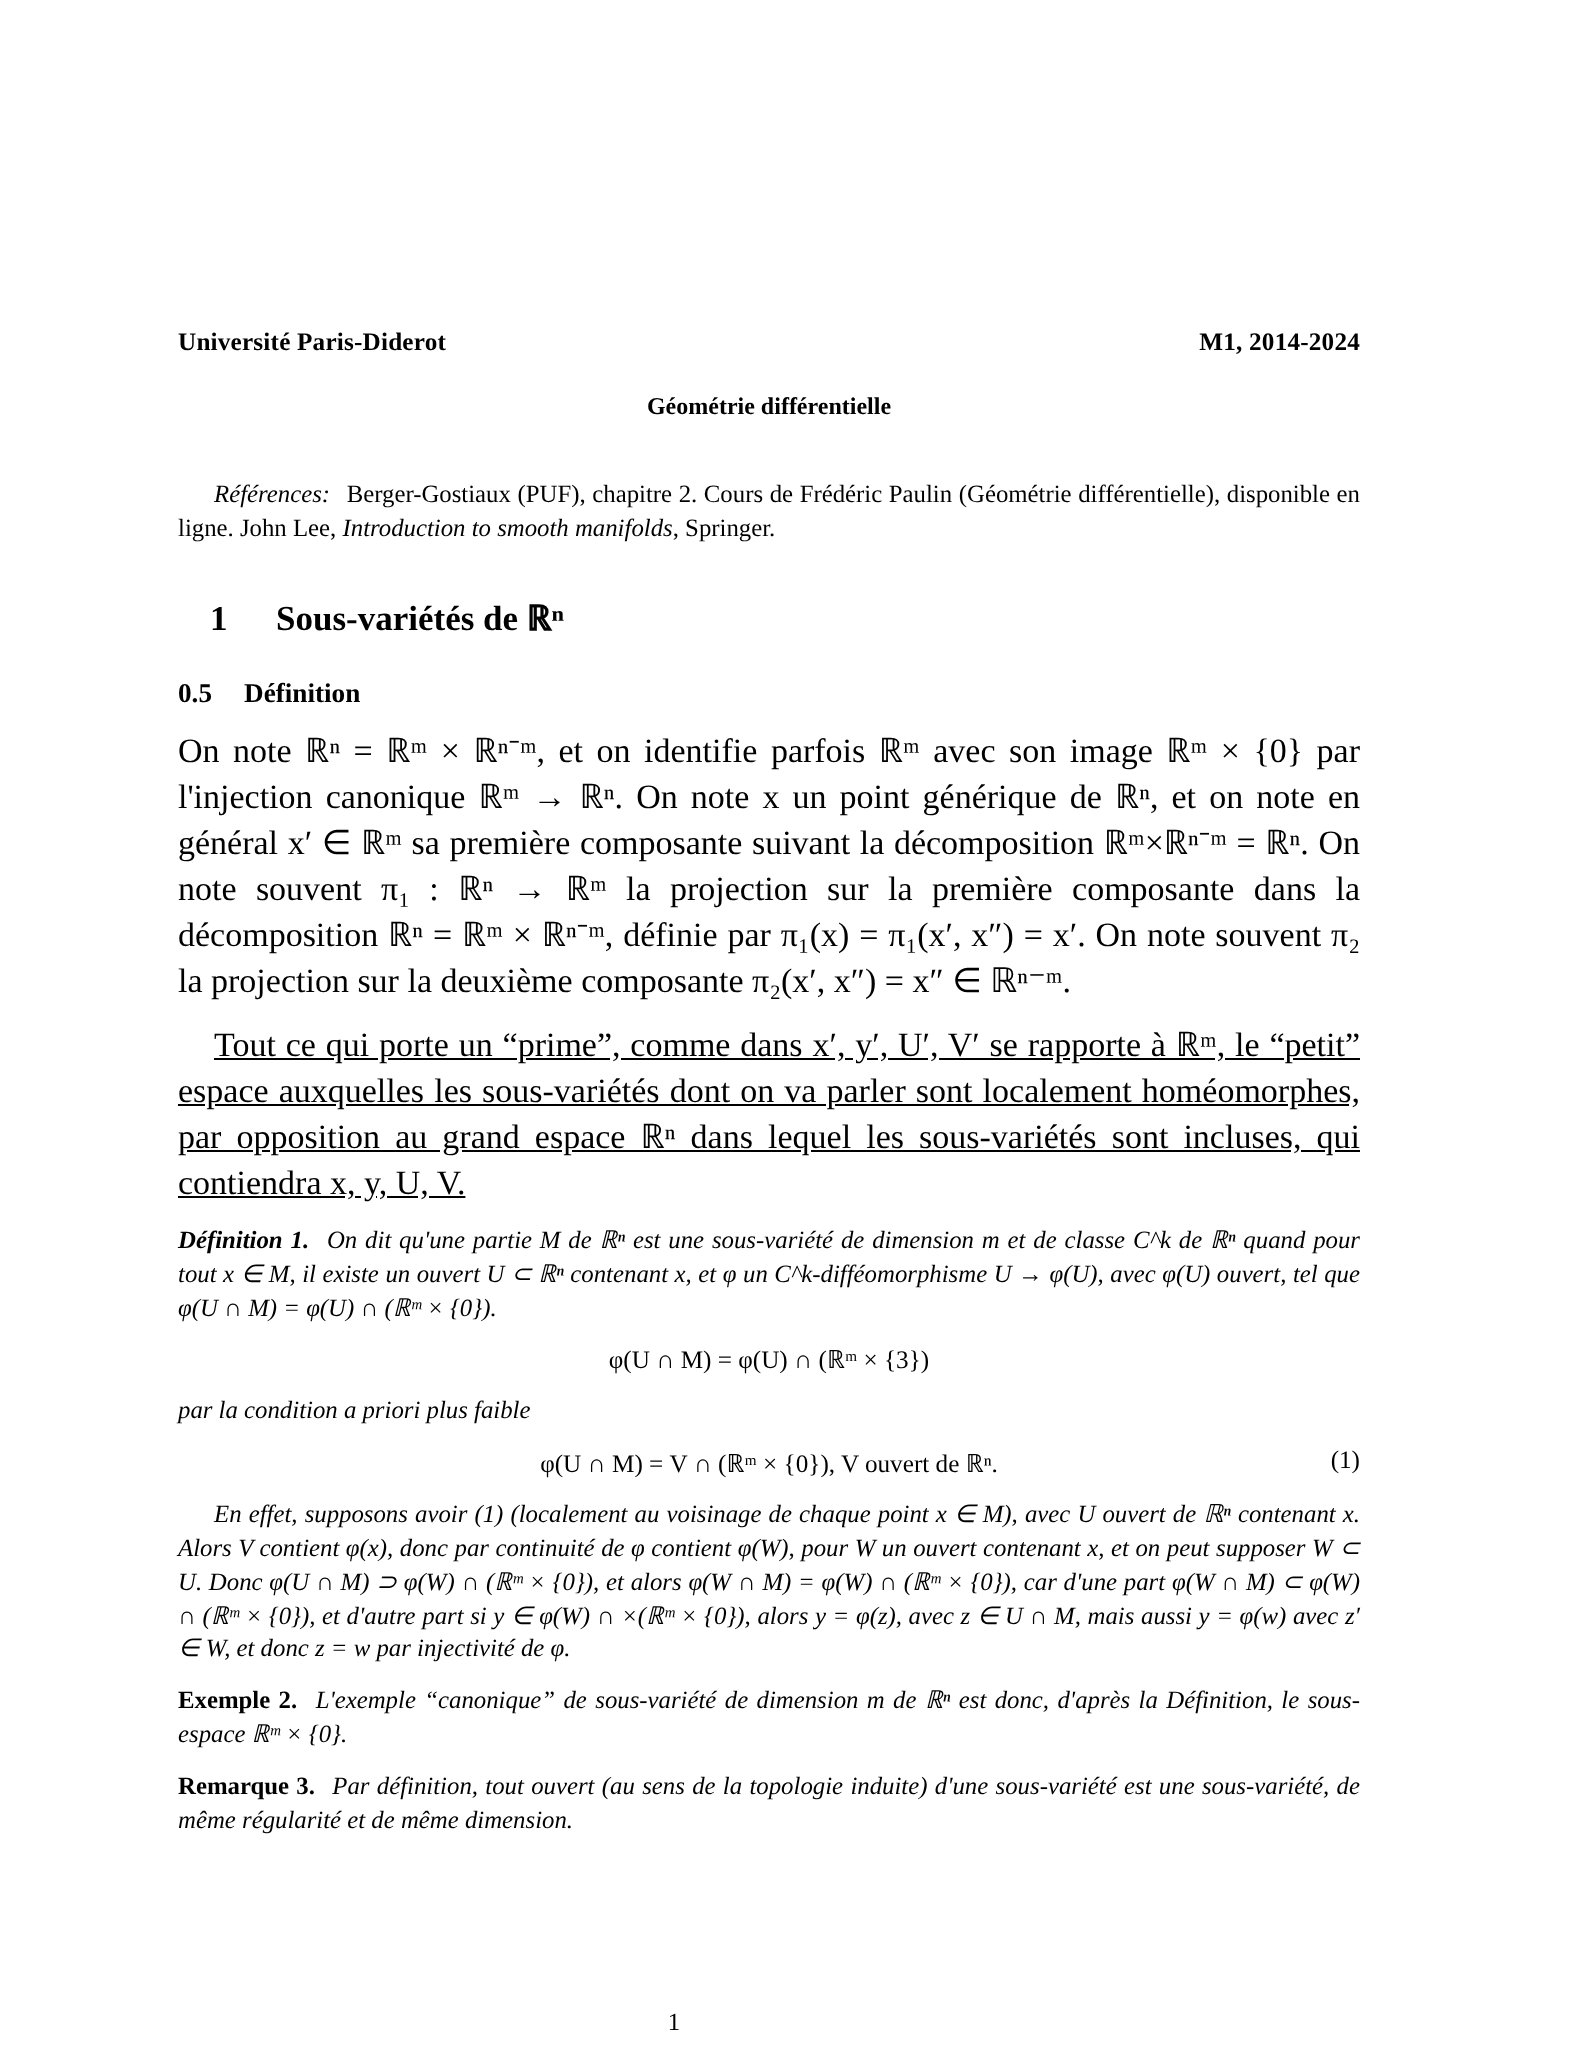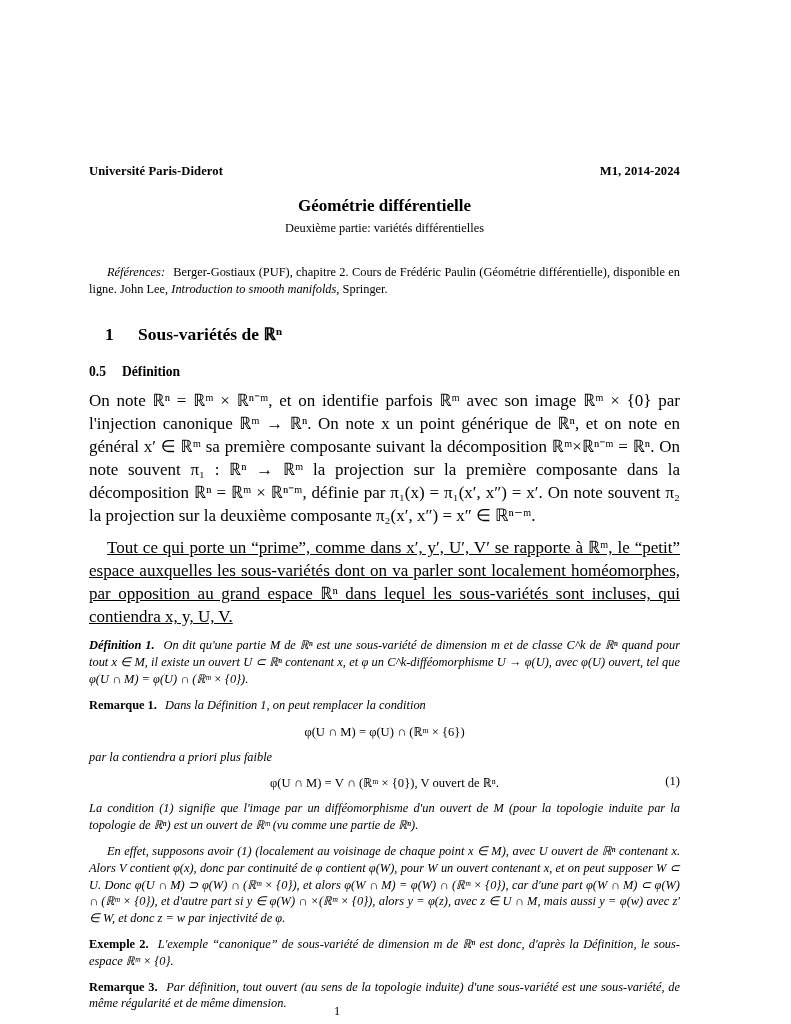--- a/index.html
+++ b/index.html
@@ -35,21 +35,21 @@
     font-weight: bold;
     font-size: 12.6px;
     letter-spacing: 0.1px;
   }
   .title-block {
     text-align: center;
     margin-top: 17px;
   }
   .doc-title {
     font-weight: bold;
-    font-size: 17px;
+    font-size: 12px;
     margin-bottom: 4px;
   }
   .doc-sub {
     font-size: 12.4px;
     line-height: 1.32;
   }
   .refs {
     margin-top: 28px;
     font-size: 12.4px;
     line-height: 1.36;
@@ -115,21 +115,20 @@
 <div class="page">
   <div class="content">
 
     <div class="hdr">
       <span>Université Paris-Diderot</span>
       <span>M1, 2014-2024</span>
     </div>
 
     <div class="title-block">
       <div class="doc-title">Géométrie différentielle</div>
-      <div class="doc-sub">Deuxième partie: variétés différentielles</div>
     </div>
 
     <div class="refs">
       <span class="it">Références:</span>
       <span class="sp"></span><span>Berger-Gostiaux (PUF), chapitre 2. Cours de Frédéric Paulin (Géométrie différentielle), disponible en ligne. John Lee, </span><span class="it">Introduction to smooth manifolds</span><span>, Springer.</span>
     </div>
 
     <h1 class="section">
       <span class="num">1</span><span>Sous-variétés de ℝⁿ</span>
     </h1>
@@ -140,41 +139,34 @@
 
     <p class="body noindent">On note ℝⁿ = ℝᵐ × ℝⁿ⁻ᵐ, et on identifie parfois ℝᵐ avec son image ℝᵐ × {0} par l'injection canonique ℝᵐ → ℝⁿ. On note x un point générique de ℝⁿ, et on note en général x′ ∈ ℝᵐ sa première composante suivant la décomposition ℝᵐ×ℝⁿ⁻ᵐ = ℝⁿ. On note souvent π₁ : ℝⁿ → ℝᵐ la projection sur la première composante dans la décomposition ℝⁿ = ℝᵐ × ℝⁿ⁻ᵐ, définie par π₁(x) = π₁(x′, x″) = x′. On note souvent π₂ la projection sur la deuxième composante π₂(x′, x″) = x″ ∈ ℝⁿ⁻ᵐ.</p>
 
     <p class="body indent">Tout ce qui porte un “prime”, comme dans x′, y′, U′, V′ se rapporte à ℝᵐ, le “petit” espace auxquelles les sous-variétés dont on va parler sont localement homéomorphes, par opposition au grand espace ℝⁿ dans lequel les sous-variétés sont incluses, qui contiendra x, y, U, V.</p>
 
     <div class="blk">
       <span class="lead it">Définition 1.</span>
       <span class="sp"></span><span class="it">On dit qu'une partie M de ℝⁿ est une sous-variété de dimension m et de classe C^k de ℝⁿ quand pour tout x ∈ M, il existe un ouvert U ⊂ ℝⁿ contenant x, et φ un C^k-difféomorphisme U → φ(U), avec φ(U) ouvert, tel que φ(U ∩ M) = φ(U) ∩ (ℝᵐ × {0}).</span>
     </div>
 
-    <div class="blk">
-      <span class="lead">Remarque 1.</span>
-      <span class="sp"></span><span class="it">Dans la Définition 1, on peut remplacer la condition</span>
-    </div>
 
     <div class="eq">
-      <span>φ(U ∩ M) = φ(U) ∩ (ℝᵐ × {6})</span>
+      <span>φ(U ∩ M) = φ(U) ∩ (ℝᵐ × {3})</span>
     </div>
 
     <div class="blk ital">
-      <span>par la contiendra a priori plus faible</span>
+      <span>par la condition a priori plus faible</span>
     </div>
 
     <div class="eq">
       <span>φ(U ∩ M) = V ∩ (ℝᵐ × {0}),     V  ouvert de ℝⁿ.</span>
       <span class="tag">(1)</span>
     </div>
 
-    <div class="blk ital">
-      <span>La condition (1) signifie que l'image par un difféomorphisme d'un ouvert de M (pour la topologie induite par la topologie de ℝⁿ) est un ouvert de ℝᵐ (vu comme une partie de ℝⁿ).</span>
-    </div>
 
     <div class="blk ital" style="text-indent:18px;">
       <span>En effet, supposons avoir (1) (localement au voisinage de chaque point x ∈ M), avec U ouvert de ℝⁿ contenant x. Alors V contient φ(x), donc par continuité de φ contient φ(W), pour W un ouvert contenant x, et on peut supposer W ⊂ U. Donc φ(U ∩ M) ⊃ φ(W) ∩ (ℝᵐ × {0}), et alors φ(W ∩ M) = φ(W) ∩ (ℝᵐ × {0}), car d'une part φ(W ∩ M) ⊂ φ(W) ∩ (ℝᵐ × {0}), et d'autre part si y ∈ φ(W) ∩ ×(ℝᵐ × {0}), alors y = φ(z), avec z ∈ U ∩ M, mais aussi y = φ(w) avec z′ ∈ W, et donc z = w par injectivité de φ.</span>
     </div>
 
     <div class="blk">
       <span class="lead">Exemple 2.</span>
       <span class="sp"></span><span class="it">L'exemple “canonique” de sous-variété de dimension m de ℝⁿ est donc, d'après la Définition, le sous-espace ℝᵐ × {0}.</span>
     </div>
 

